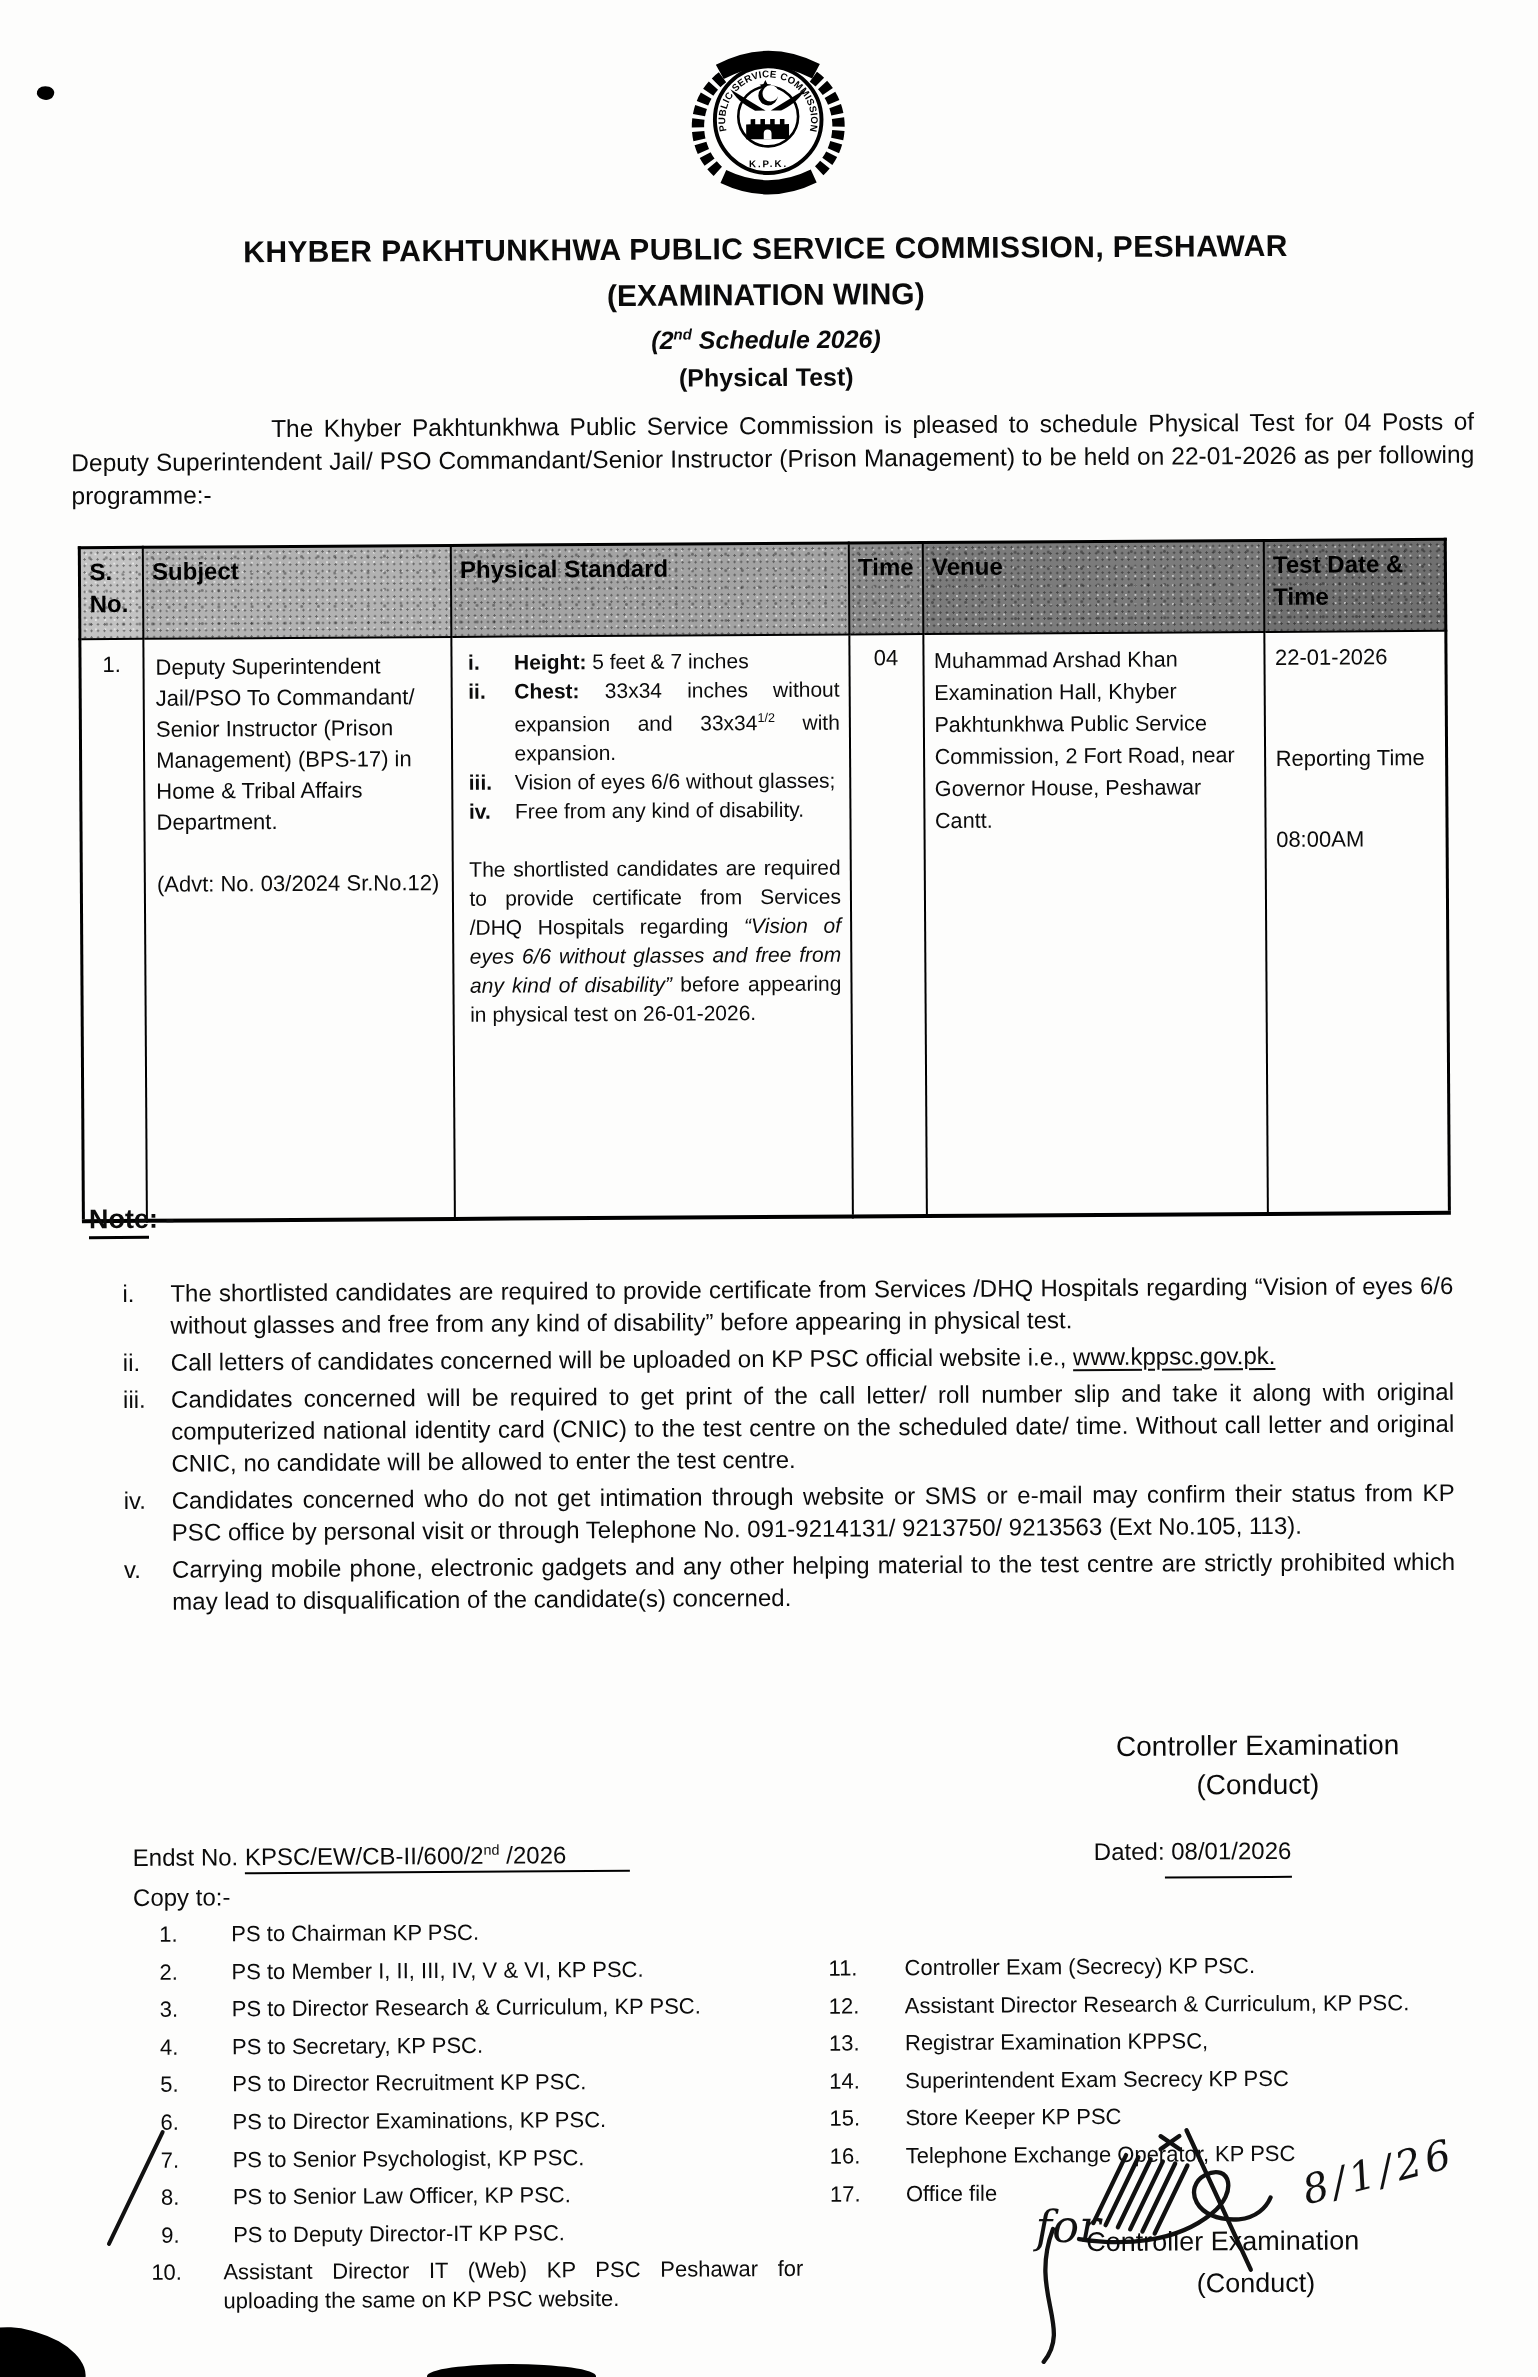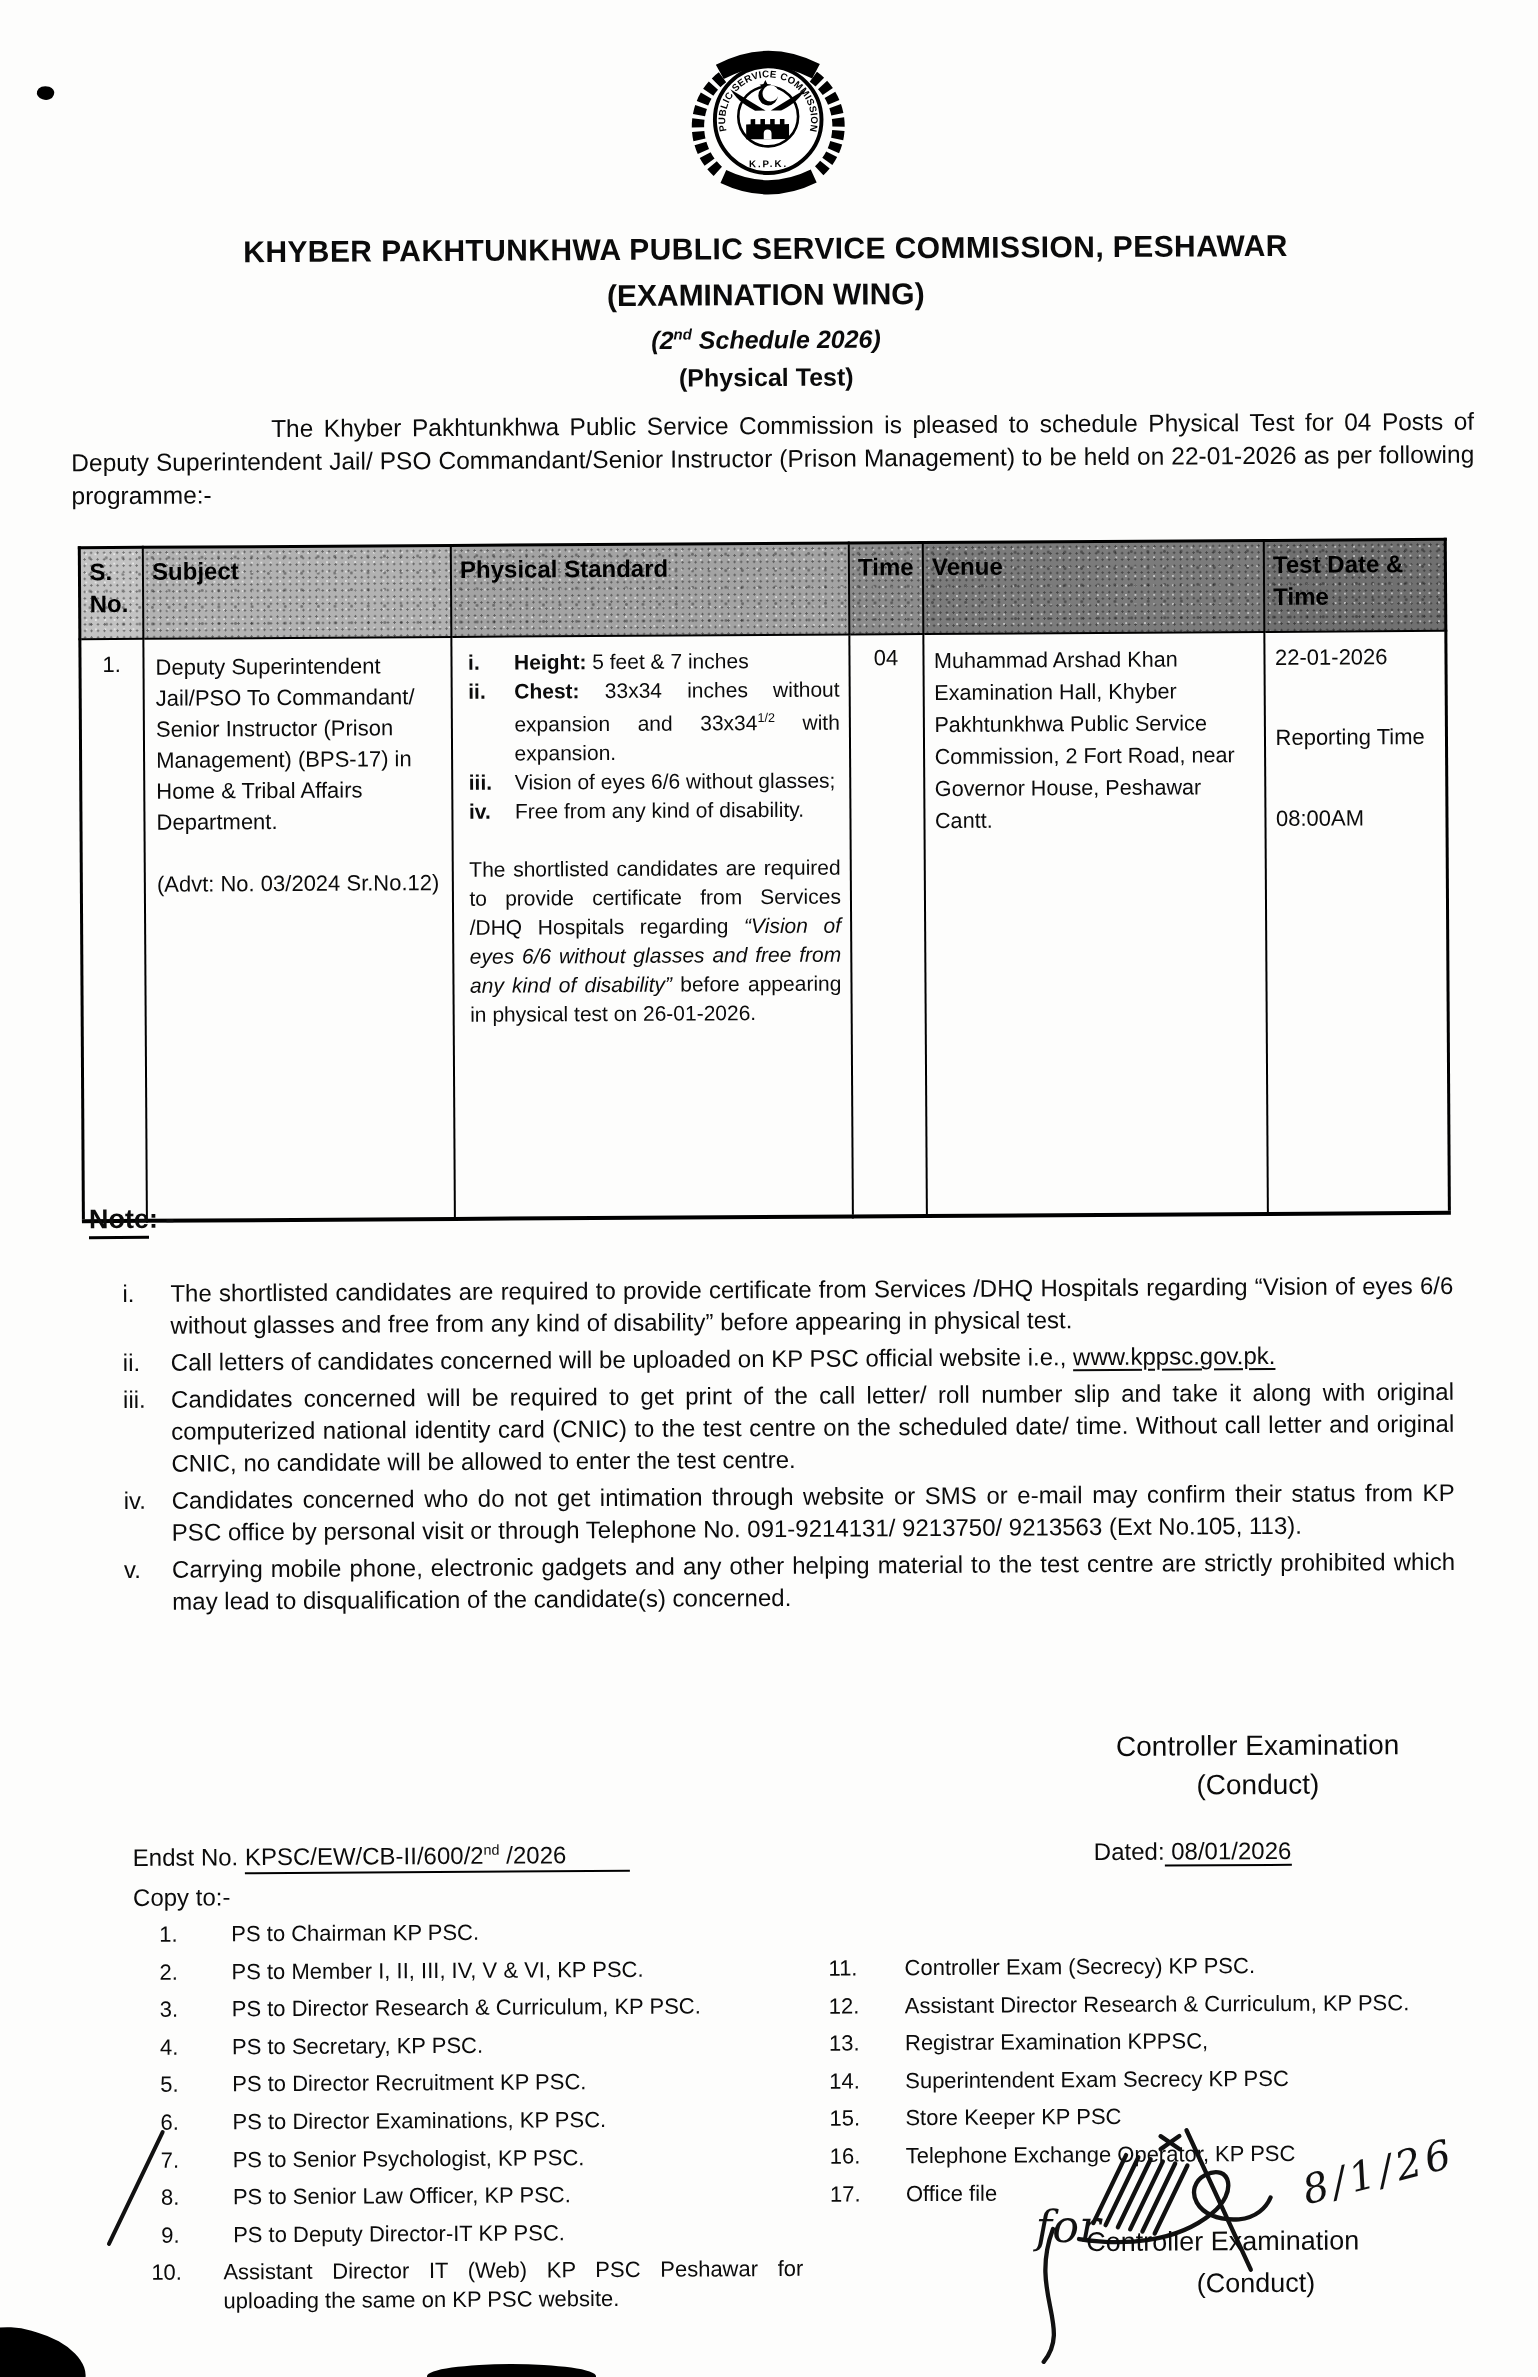--- a/index.html
+++ b/index.html
@@ -49,38 +49,38 @@
   .c-sub{padding:11.5px 11.5px;line-height:31px;}
   .advt{margin-top:31px;}
   .c-std{padding:10px 8.6px 8.6px 16px;font-size:21px;line-height:29px;}
   .std-item{display:flex;}
   .std-n{width:46px;flex:none;font-weight:bold;}
   .std-t{flex:1;text-align:justify;}
   .cert{margin-top:29px;text-align:justify;}
   .c-posts{text-align:center;padding-top:10px;}
   .c-venue{padding:10px 8.6px 8.6px 10px;font-size:21.6px;line-height:32px;}
   .c-date{padding:10px 7.2px 8.6px 10px;font-size:22px;line-height:30px;}
-  .rep{margin-top:50px;}
+  .rep{margin-top:71px;}
   .tim{margin-top:51px;}
 
   .note-label{position:absolute;top:1200px;left:88px;font-size:27px;font-weight:bold;}
   .note-label .nl{border-bottom:3.6px solid #000;padding-bottom:2.2px;}
   .note-list{position:absolute;top:1274px;left:121px;width:1331px;font-size:24px;line-height:32px;}
   .note-item{display:flex;margin-bottom:5px;}
   .rn{width:48px;flex:none;}
   .nt{flex:1;text-align:justify;}
   .weblink{text-decoration:underline;text-decoration-thickness:2.2px;text-underline-offset:3.6px;}
 
   .ctrl{position:absolute;top:1729px;left:1084px;width:339px;text-align:center;
         font-size:28px;line-height:39px;}
 
   .endst{position:absolute;top:1840px;left:128px;font-size:24px;}
   .uline{border-bottom:2.9px solid #000;padding-bottom:2.2px;padding-right:63px;}
   .dated{position:absolute;top:1840px;left:1089px;font-size:24px;}
-  .u2{border-bottom:2.2px solid #000;padding-bottom:0;}
+  .u2{border-bottom:2.2px solid #000;padding-bottom:12px;}
   .copyto{position:absolute;top:1880px;left:128px;font-size:24px;}
 
   .copy-left{position:absolute;top:1916px;left:144px;width:652px;font-size:22px;line-height:29px;}
   .copy-right{position:absolute;top:1954px;left:811px;width:656px;font-size:22px;line-height:29px;}
   .copy-item{display:flex;margin-bottom:8.6px;}
   .cn{width:72px;flex:none;padding-left:10px;}
   .copy-right .cn{width:76px;padding-left:0;margin-left:12px;}
   .ct{flex:1;text-align:justify;}
 
   .sig{position:absolute;left:994px;top:2124px;width:447px;height:254px;}

